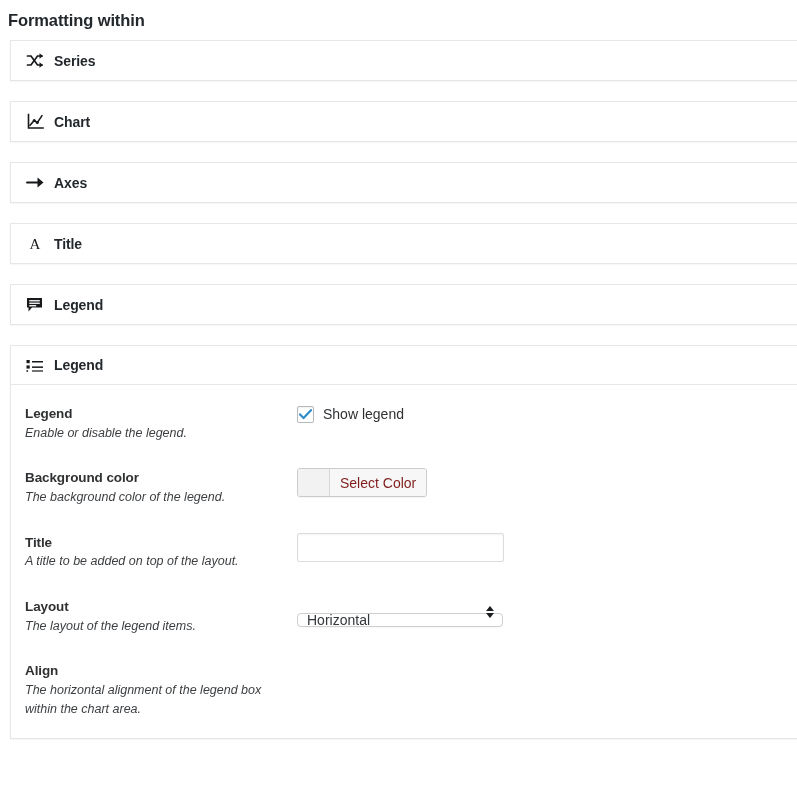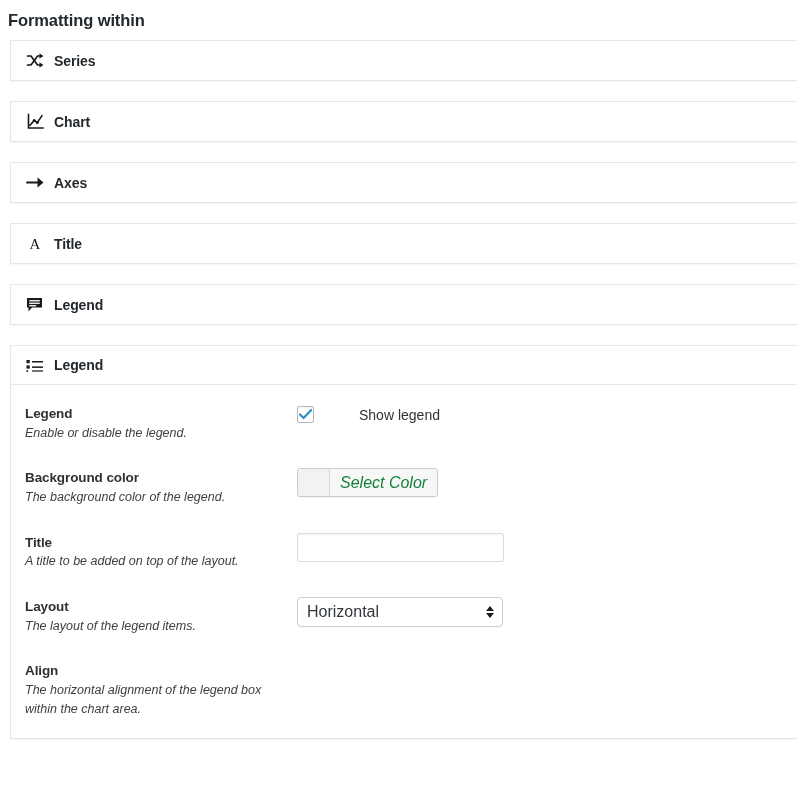--- a/index.html
+++ b/index.html
@@ -107,23 +107,21 @@
   }
 
   .form-field-col {
     flex: 1 1 auto;
     padding-top: 1px;
   }
 
   
   .checkbox-wrap {
     display: flex;
-    align-items: center;
     padding-top: 2px;
-    gap: 36px;
   }
   .cbx {
     width: 17px;
     height: 17px;
     border: 1px solid #b4b9be;
     background: #fff;
     border-radius: 2px;
     display: inline-flex;
     align-items: center;
     justify-content: center;
@@ -152,25 +150,24 @@
   }
   .color-swatch {
     width: 32px;
     background: #f2f2f2;
     border-right: 1px solid #d6d6d6;
   }
   .color-button {
     display: flex;
     align-items: center;
     padding: 0 10px;
-    font-size: 16px;
-    color: #15803d;
+    font-size: 14px;
+    color: #7f1d1d;
     background: #f7f7f7;
     white-space: nowrap;
-    font-style: italic;
   }
 
   
   .text-input {
     width: 207px;
     height: 29px;
     border: 1px solid #dcdcdc;
     border-radius: 2px;
     padding: 0 8px;
     font-family: "Liberation Sans", sans-serif;
@@ -182,31 +179,32 @@
   }
 
   
   .select-wrap {
     position: relative;
     display: inline-block;
     width: 206px;
   }
   .select-box {
     width: 100%;
-    height: 30px;
+    height: 14px;
     border: 1px solid #cfcfcf;
     border-radius: 4px;
     background: #fff;
     display: flex;
     align-items: center;
     padding: 0 26px 0 9px;
-    font-size: 16px;
+    font-size: 14px;
     color: #32373c;
     cursor: pointer;
     box-shadow: 0 1px 1px rgba(0,0,0,0.03);
+    margin-top: 16px;
   }
   .select-arrows {
     position: absolute;
     right: 9px;
     top: 50%;
     transform: translateY(-50%);
     display: flex;
     flex-direction: column;
     align-items: center;
     justify-content: center;

